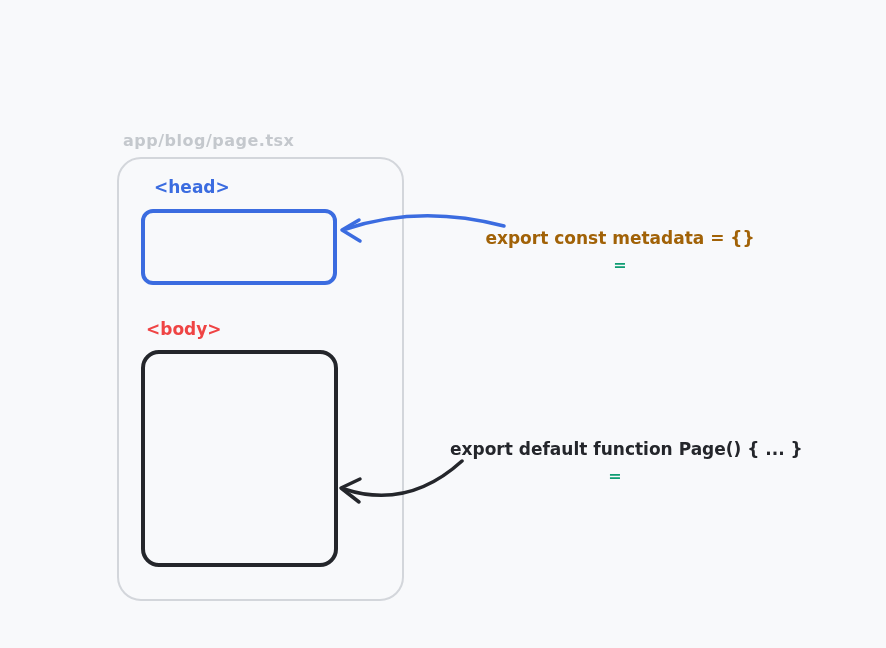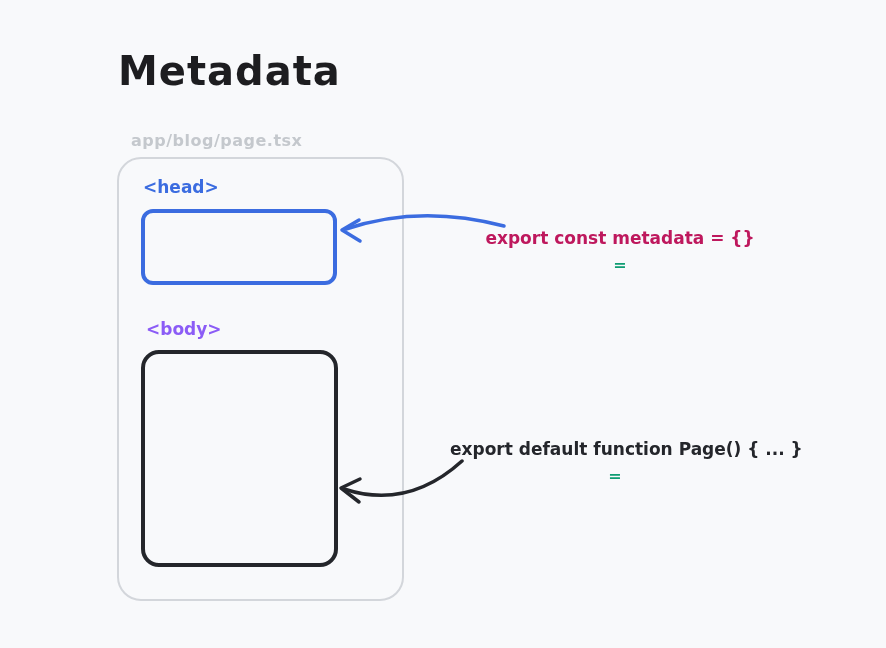--- a/index.html
+++ b/index.html
@@ -17,55 +17,55 @@
   .page-title{
     position:absolute;
     left:118px; top:48px;
     font-size:40px;
     font-weight:bold;
     color:#1d1d20;
     letter-spacing:1px;
   }
   .filename{
     position:absolute;
-    left:131px; top:131px;
+    left:123px; top:131px;
     font-size:16px;
     font-weight:bold;
     color:#c4c8cd;
     letter-spacing:0.5px;
   }
   .file-container{
     position:absolute;
     left:117px; top:157px;
     width:283px; height:440px;
     border:2px solid #d3d6db;
     border-radius:24px;
     background:transparent;
   }
   .head-label{
     position:absolute;
-    left:143px; top:177px;
+    left:154px; top:177px;
     font-size:17px;
     font-weight:bold;
     color:#3b6ce0;
   }
   .head-box{
     position:absolute;
     left:141px; top:209px;
     width:188px; height:68px;
     border:4px solid #3b6ce0;
     border-radius:12px;
     background:transparent;
   }
   .body-label{
     position:absolute;
     left:146px; top:319px;
     font-size:17px;
     font-weight:bold;
-    color:#8b5cf6;
+    color:#ef4444;
   }
   .body-box{
     position:absolute;
     left:141px; top:350px;
     width:189px; height:209px;
     border:4px solid #24262b;
     border-radius:18px;
     background:transparent;
   }
   .annotation{
@@ -81,21 +81,21 @@
     line-height:22px;
     margin:0 0 8px 0;
     white-space:nowrap;
   }
   .ann-equals{
     font-size:16px;
     font-weight:bold;
     line-height:16px;
     margin:0 0 14px 0;
   }
-  .txt-blue{ color:#be185d; }
+  .txt-blue{ color:#a16207; }
   .txt-green{ color:#0f9d73; }
   .txt-dark{ color:#24262b; }
   .arrow-layer{
     position:absolute;
     left:0; top:0;
     width:886px; height:648px;
     pointer-events:none;
   }
   .stroke-blue{ stroke:#3b6ce0; }
   .stroke-dark{ stroke:#24262b; }
@@ -104,21 +104,20 @@
     stroke-width:3.5;
     stroke-linecap:round;
     stroke-linejoin:round;
   }
 </style>
 </head>
 <body>
 
 <div class="canvas">
 
-  <div class="page-title">Metadata</div>
 
   <div class="filename">app/blog/page.tsx</div>
 
   <div class="file-container"></div>
 
   <div class="head-label">&lt;head&gt;</div>
   <div class="head-box"></div>
 
   <div class="body-label">&lt;body&gt;</div>
   <div class="body-box"></div>

